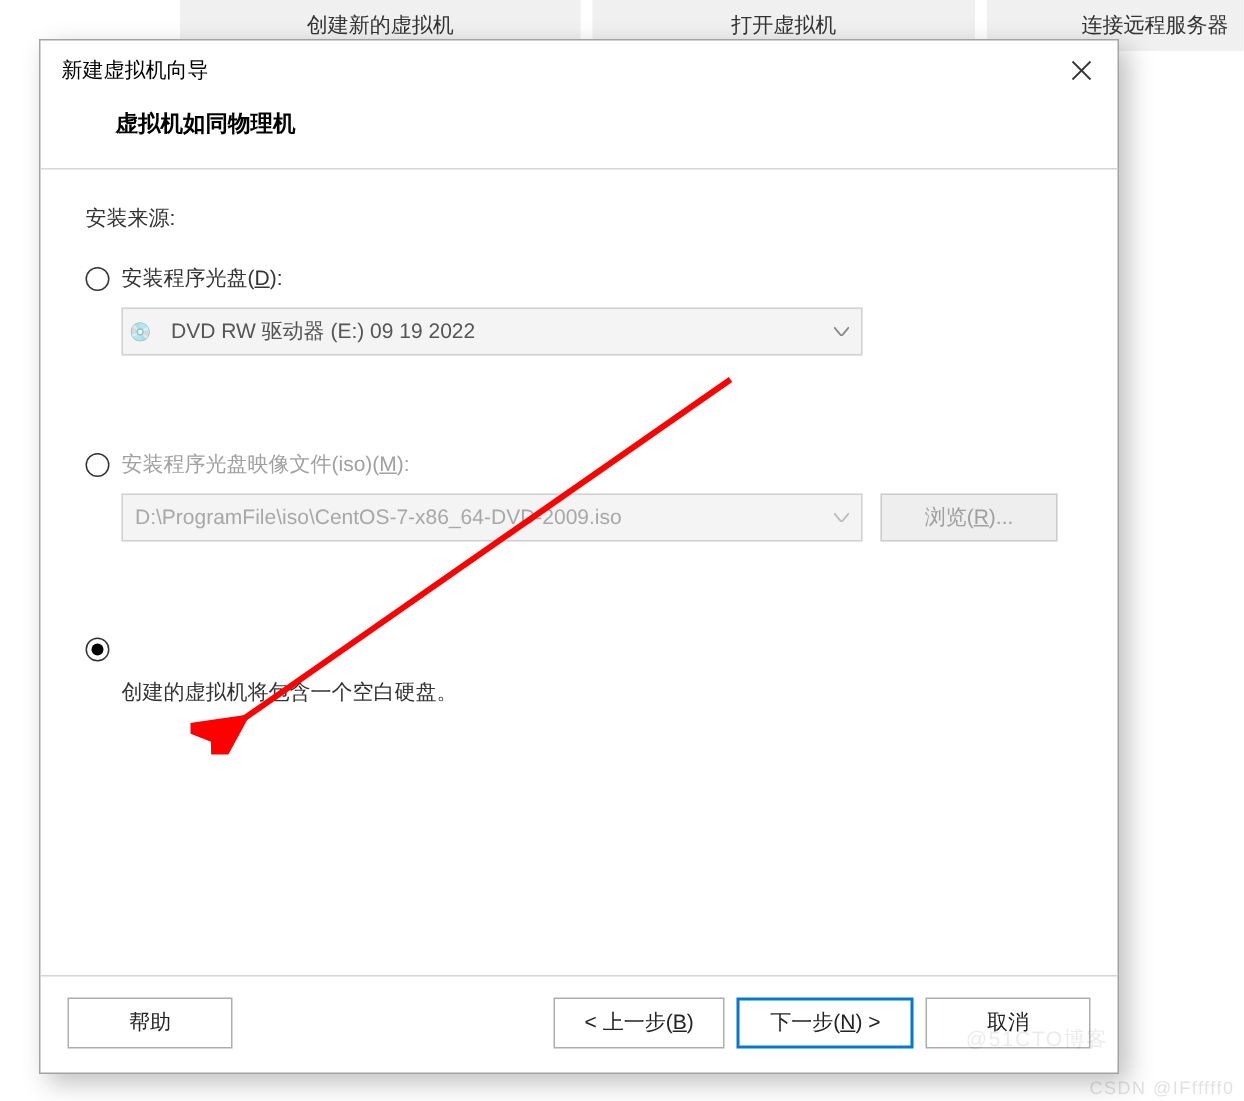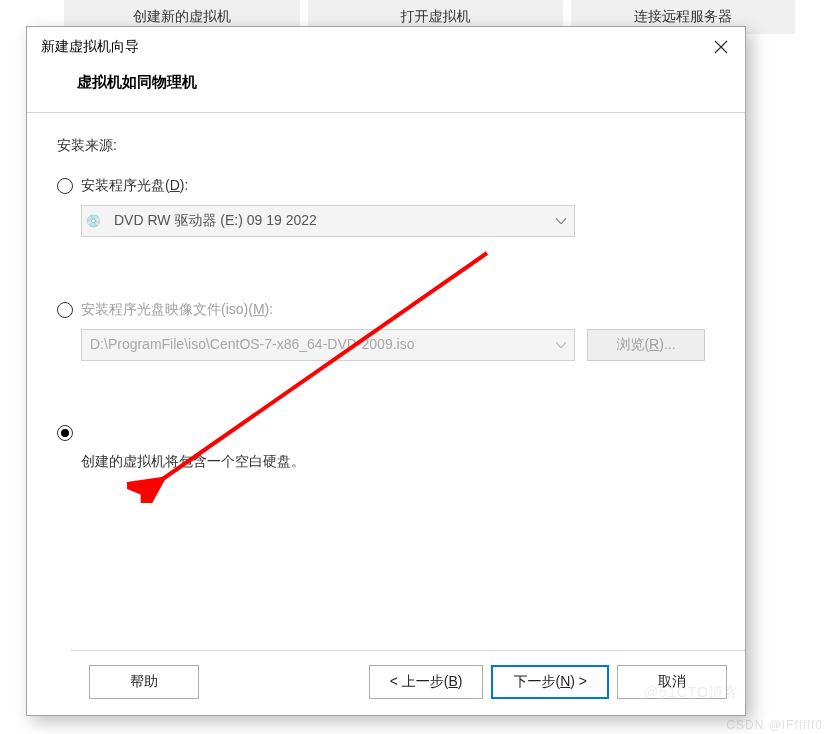--- a/index.html
+++ b/index.html
@@ -1,20 +1,20 @@
 <!DOCTYPE html>
 <html><head>
   <meta charset="utf-8">
   <style>
     * { box-sizing: border-box; margin: 0; padding: 0; font-family: "Microsoft YaHei", "Segoe UI", sans-serif; }
     body { background: #fff; width: 829px; height: 734px; position: relative; overflow: hidden; }
     
     .bg-buttons { position: absolute; top: 0; left: 0; right: 0; display: flex; gap: 4px; padding: 0 0; }
     .bg-btn { flex: 0 0 auto; padding: 8px 30px; background: #f0f0f0; font-size: 14px; color: #333; border: none; }
-    .bg-btn.b1 { margin-left: 64px; width: 236px; }
+    .bg-btn.b1 { margin-left: 120px; width: 267px; }
     .bg-btn.b2 { width: 255px; margin-left: 4px; }
     .bg-btn.b3 { width: 224px; margin-left: 4px; }
     
     .dialog { position: absolute; left: 26px; top: 26px; width: 720px; height: 690px; background: #fff; border: 1px solid #a3a3a3; box-shadow: 6px 6px 16px rgba(0,0,0,0.25); display: flex; flex-direction: column; }
     
     .titlebar { display: flex; align-items: center; justify-content: space-between; padding: 10px 14px 8px 14px; }
     .titlebar-title { font-size: 14px; color: #000; }
     .close-x { width: 20px; height: 20px; cursor: pointer; display:flex; align-items:center; justify-content:center; }
     .close-x svg { width: 14px; height: 14px; }
     
@@ -40,21 +40,21 @@
     .combo-text { flex: 1; padding: 6px 8px; white-space: nowrap; overflow: hidden; }
     .combo-arrow { width: 26px; display:flex; align-items:center; justify-content:center; color: #888; }
     .combo-arrow svg { width: 10px; height: 6px; }
     
     .row-inline { display: flex; align-items: center; gap: 12px; }
     .browse-btn { width: 118px; height: 32px; background: #eee; border: 1px solid #ccc; font-size: 14px; color: #a0a0a0; cursor: pointer; }
     
     .hint-text { font-size: 14px; color: #333; margin-left: 24px; margin-top: 12px; }
     .opt3-box { border: 1px dotted #666; padding: 0 2px; display: inline-block; }
     
-    .footer { border-top: 1px solid #d6d6d6; padding: 14px 18px 16px 18px; display: flex; align-items: center; margin-left: 44px; }
+    .footer { border-top: 1px solid #d6d6d6; padding: 14px 18px 16px 18px; display: flex; align-items: center; }
     .footer-left { }
     .footer-right { margin-left: auto; display: flex; gap: 8px; }
     .btn { height: 34px; padding: 0 20px; background: #fff; border: 1px solid #adadad; font-size: 14px; color: #222; cursor: pointer; min-width: 110px; }
     .btn.help { min-width: 110px; }
     .btn.primary { border: 2px solid #0078d4; }
     
     .arrow-annotation { position: absolute; pointer-events: none; }
     
     .watermark { position: absolute; right: 6px; bottom: 2px; font-size: 12px; color: rgba(0,0,0,0.12); letter-spacing: 1px; }
     .watermark2 { position: absolute; right: 90px; bottom: 32px; font-size: 14px; color: rgba(0,0,0,0.08); letter-spacing: 1px; }

